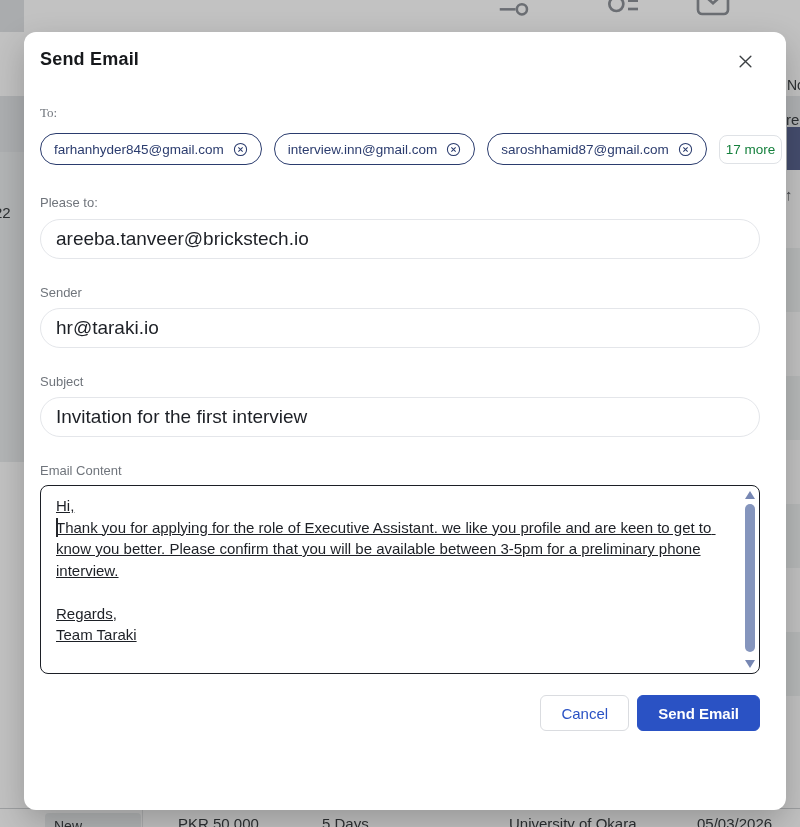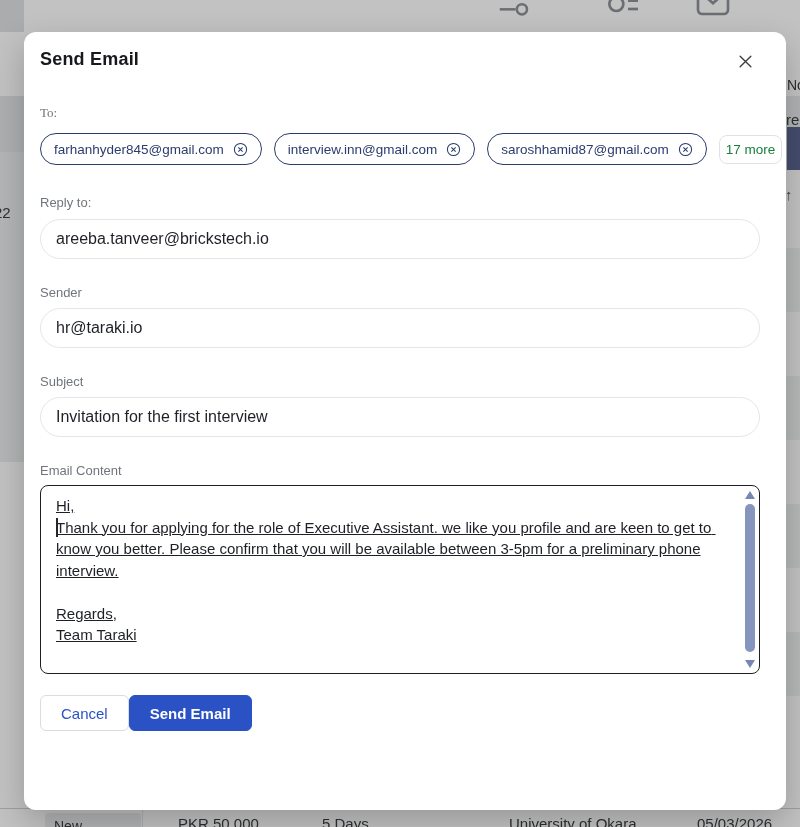--- a/index.html
+++ b/index.html
@@ -42,39 +42,39 @@
   .chip { display:inline-flex; align-items:center; gap:9px; height:32px; padding:10px 13px;
     border:1px solid #2b3c6e; border-radius:16px; color:#2b3c6e; font-size:13.5px;
     background:#fff; white-space:nowrap; }
   .chip-x { line-height:0; cursor:pointer; }
   .more-badge { display:inline-flex; align-items:center; height:29px; padding:0 6px;
     border:1px solid #dfe2e6; border-radius:8px; color:#15803d; font-size:13.5px;
     background:#fff; white-space:nowrap; }
 
   .text-input { margin-top:7px; display:block; width:100%; height:40px;
     border:1px solid #e4e6ea; border-radius:20px; padding:0 15px;
-    font-family:"Liberation Sans", sans-serif; font-size:16px; color:#1d2026; outline:none; background:#fff; }
+    font-family:"Liberation Sans", sans-serif; font-size:19px; color:#1d2026; outline:none; background:#fff; }
   .text-input.first { margin-top:8px; }
 
   .email-box { position:relative; margin-top:6px; width:100%; height:189px;
     border:1.5px solid #1c1f26; border-radius:8px; background:#fff; overflow:hidden; }
   .email-text { position:absolute; inset:0; padding:9px 30px 9px 15px;
     font-size:15px; line-height:21.5px; color:#1d2026; white-space:pre-wrap; overflow:hidden;text-decoration:underline; }
   .caret { position:absolute; left:15px; top:32px; width:1.5px; height:19px; background:#24262b; }
   .sbar { position:absolute; top:3px; bottom:3px; right:3px; width:12px; }
   .sb-up { position:absolute; top:2px; left:1px; width:0; height:0;
     border-left:5px solid transparent; border-right:5px solid transparent;
     border-bottom:8px solid #7787b3; cursor:pointer; }
   .sb-thumb { position:absolute; top:15px; bottom:18px; left:1px; width:10px;
     background:#8595bd; border-radius:5px; cursor:pointer; }
   .sb-down { position:absolute; bottom:2px; left:1px; width:0; height:0;
     border-left:5px solid transparent; border-right:5px solid transparent;
     border-top:8px solid #7787b3; cursor:pointer; }
 
-  .btn-row { margin-top:21px; display:flex; }
+  .btn-row { margin-top:21px; display:flex; justify-content:flex-end; gap:8px; }
   .btn { height:36px; padding:0 20px; border-radius:6px; font-family:"Liberation Sans", sans-serif;
     font-size:15px; cursor:pointer; }
   .btn-cancel { background:#fff; border:1px solid #dadce0; color:#2a52c4; font-weight:500; }
   .btn-send { background:#2a52c4; border:1px solid #2a52c4; color:#fff; font-weight:600; }
 </style>
 </head>
 <body>
 
 <div class="stage">
 
@@ -161,21 +161,21 @@
         <span class="chip-x">
           <svg width="15" height="15" viewBox="0 0 16 16">
             <circle cx="8" cy="8" r="6.5" fill="none" stroke="#2b3c6e" stroke-width="1.1"></circle>
             <path d="M5.7 5.7 L10.3 10.3 M10.3 5.7 L5.7 10.3" stroke="#2b3c6e" stroke-width="1.1"></path>
           </svg>
         </span>
       </span>
       <span class="more-badge">17 more</span>
     </div>
 
-    <div class="field-label" style="margin-top:30px;">Reply to:</div>
+    <div class="field-label" style="margin-top:30px;">Please to:</div>
     <input class="text-input first" type="text" value="areeba.tanveer@brickstech.io" style="">
 
     <div class="field-label tight">Sender</div>
     <input class="text-input" type="text" value="hr@taraki.io" style="">
 
     <div class="field-label tight">Subject</div>
     <input class="text-input" type="text" value="Invitation for the first interview" style="">
 
     <div class="field-label tight">Email Content</div>
     <div class="email-box" role="textbox">

